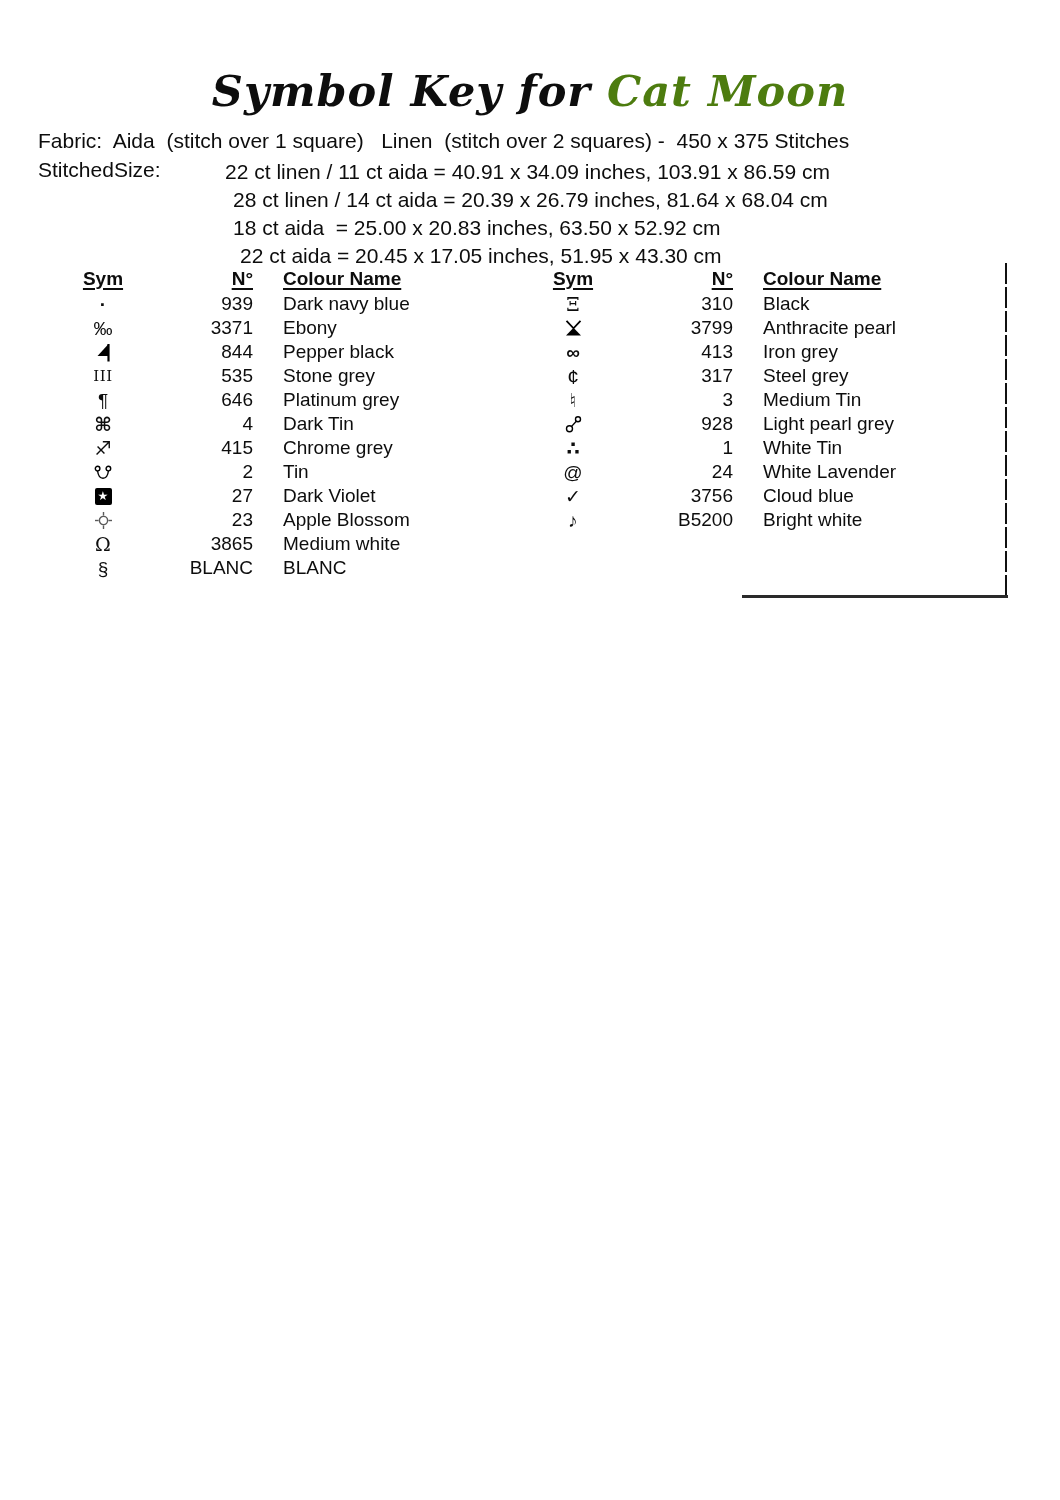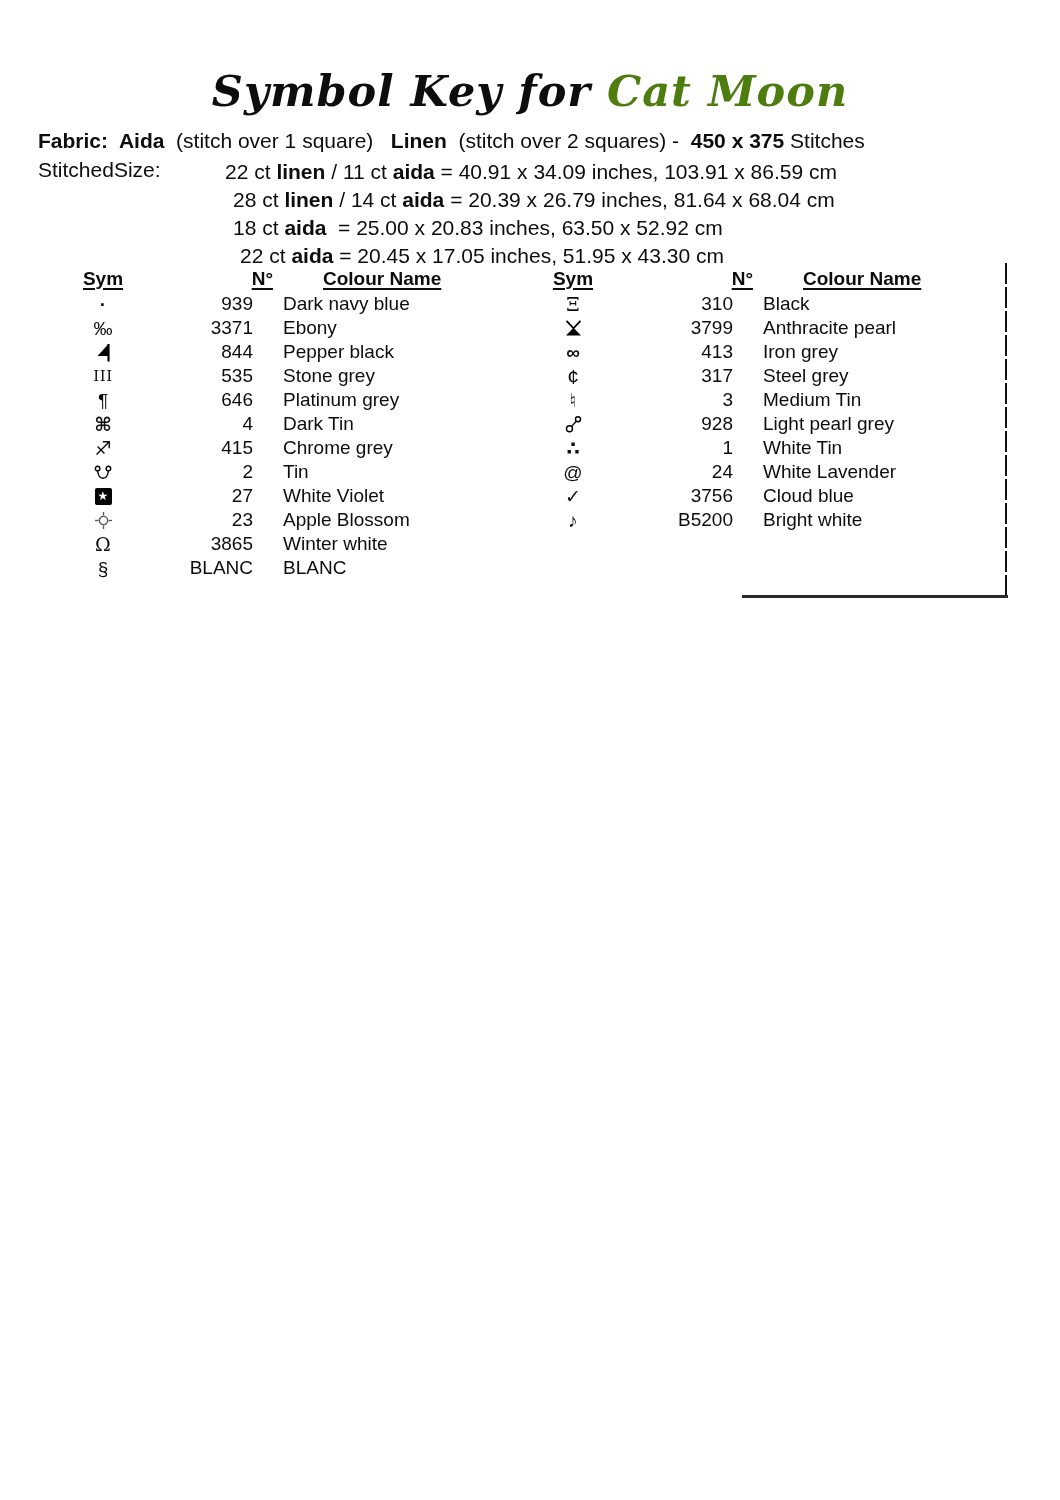--- a/index.html
+++ b/index.html
@@ -13,35 +13,35 @@
   
   .title{
     position:absolute;top:66px;left:0;width:100%;margin:0;
     text-align:center;font-family:"DejaVu Serif","Liberation Serif",serif;
     font-style:italic;font-weight:bold;font-size:43px;letter-spacing:1px;
     white-space:pre;
   }
 
   
   .fabric-line{position:absolute;left:38px;top:129px;font-size:21px;white-space:pre;}
-  .b{font-weight:bold;}
+  .b{font-weight:normal;}
   .ss-label{position:absolute;left:38px;top:158px;font-size:21px;font-weight:normal;}
   .ss-lines{position:absolute;left:225px;top:158px;font-size:21px;}
   .ss-line{height:28px;line-height:28px;white-space:pre;}
   .ss-line:nth-child(2),.ss-line:nth-child(3){padding-left:8px;}
   .ss-line:nth-child(4){padding-left:15px;}
 
   
   .key-table{position:absolute;top:265px;font-size:19px;}
   .key-table-left{left:58px;width:445px;}
   .key-table-right{left:528px;width:445px;}
   .krow{display:grid;height:24px;align-items:center;}
   .key-table-left .krow{grid-template-columns:90px 105px 1fr;}
   .key-table-right .krow{grid-template-columns:90px 115px 1fr;}
-  .khead{height:27px;font-weight:bold;gap:20px;}
+  .khead{height:27px;font-weight:bold;}
   .khead span{text-decoration:underline;text-decoration-thickness:2px;text-underline-offset:3px;}
   .ksym{display:flex;justify-content:center;align-items:center;height:24px;line-height:1;}
   .khead .ksym{display:block;text-align:center;line-height:24px;}
   .knum{text-align:right;}
   .kname{padding-left:30px;white-space:nowrap;}
   .ksym svg{display:block;}
 
   
   .serif{font-family:"DejaVu Serif","Liberation Serif",serif;}
   .bold{font-weight:bold;}
@@ -131,39 +131,39 @@
           </svg>
         </span>
         <span class="knum">2</span>
         <span class="kname">Tin</span>
       </div>
       <div class="krow">
         <span class="ksym">
           <span class="inverse">★</span>
         </span>
         <span class="knum">27</span>
-        <span class="kname">White Violet</span>
+        <span class="kname">Dark Violet</span>
       </div>
       <div class="krow">
         <span class="ksym">
           <svg width="19" height="19" viewBox="0 0 19 19">
             <circle cx="9.5" cy="9.5" r="4.1" fill="none" stroke="#5a5a5a" stroke-width="1.4"></circle>
             <line x1="9.5" y1="1" x2="9.5" y2="4.6" stroke="#5a5a5a" stroke-width="1.4"></line>
             <line x1="9.5" y1="14.4" x2="9.5" y2="18" stroke="#5a5a5a" stroke-width="1.4"></line>
             <line x1="1" y1="9.5" x2="4.6" y2="9.5" stroke="#5a5a5a" stroke-width="1.4"></line>
             <line x1="14.4" y1="9.5" x2="18" y2="9.5" stroke="#5a5a5a" stroke-width="1.4"></line>
           </svg>
         </span>
         <span class="knum">23</span>
         <span class="kname">Apple Blossom</span>
       </div>
       <div class="krow">
         <span class="ksym serif">Ω</span>
         <span class="knum">3865</span>
-        <span class="kname">Winter white</span>
+        <span class="kname">Medium white</span>
       </div>
       <div class="krow">
         <span class="ksym">§</span>
         <span class="knum">BLANC</span>
         <span class="kname">BLANC</span>
       </div>
     </div>
   <div class="key-table key-table-right" id="table-1">
       <div class="krow khead">
         <span class="ksym">Sym</span>

